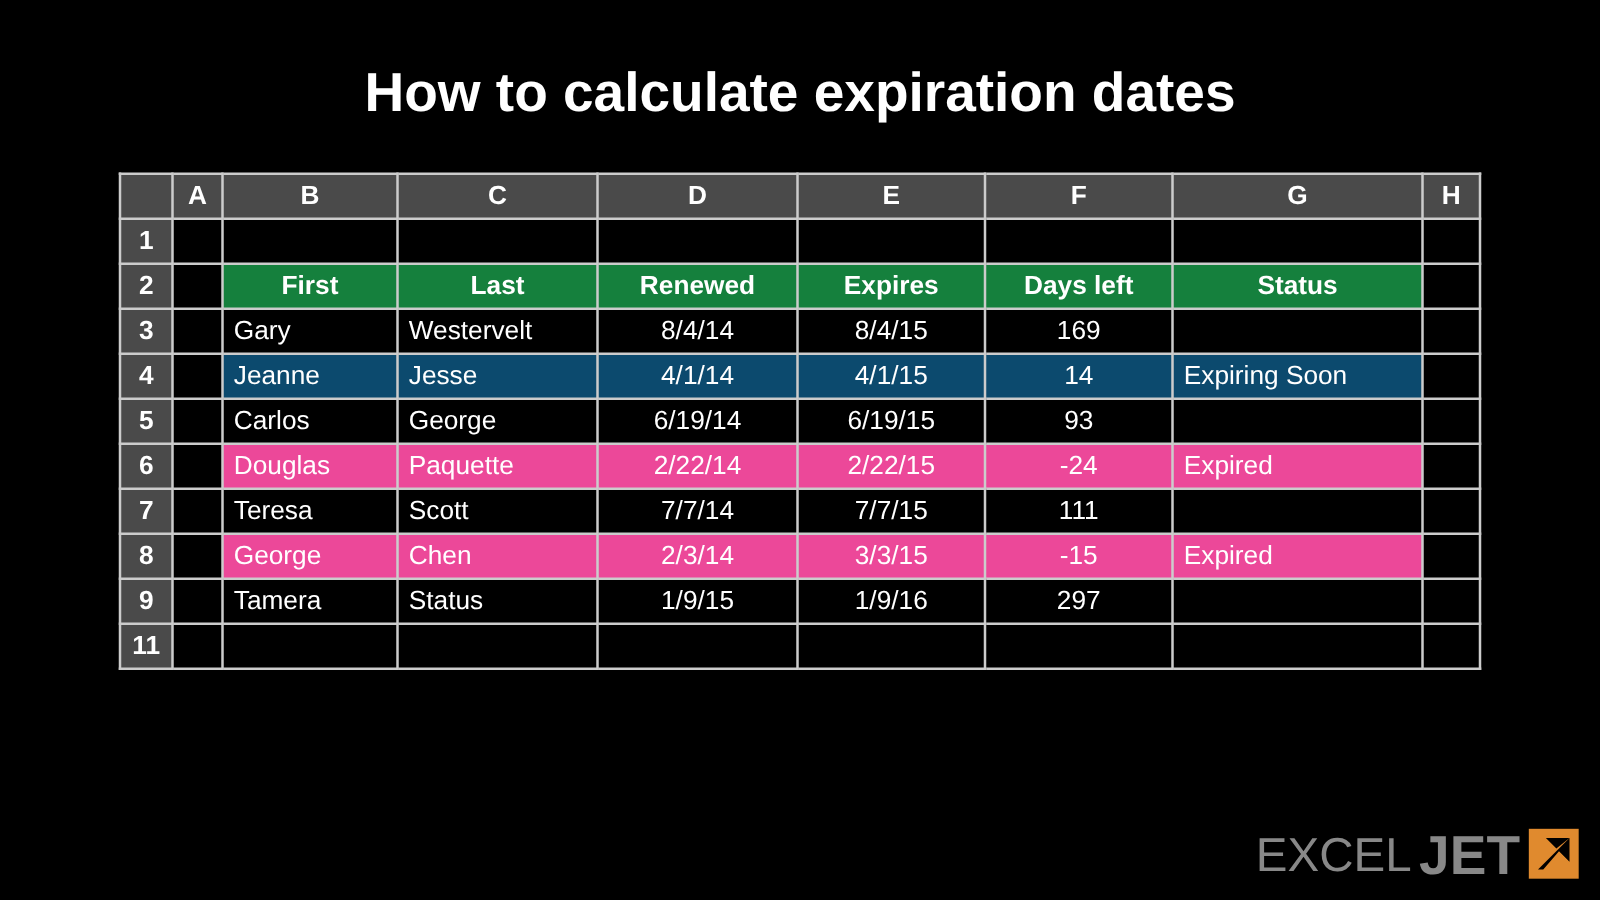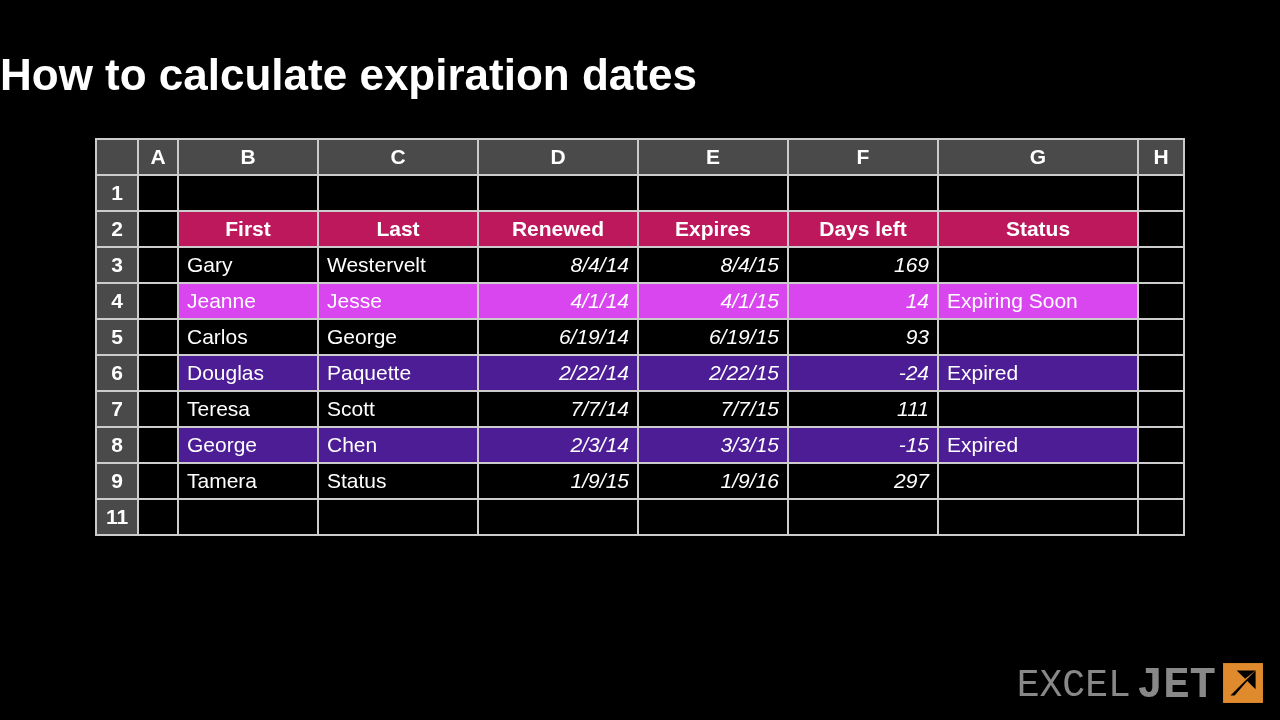--- a/index.html
+++ b/index.html
@@ -6,21 +6,21 @@
   body {
     width: 1280px;
     height: 720px;
     background: #000;
     font-family: "Segoe UI", Arial, sans-serif;
     color: #fff;
     overflow: hidden;
     position: relative;
   }
   .title {
-    text-align: left;
+    text-align: center;
     font-size: 44px;
     font-weight: 700;
     margin-top: 50px;
     margin-bottom: 38px;
   }
   .sheet {
     margin: 0 auto;
     border-collapse: collapse;
     border: 2px solid #ccc;
   }
@@ -37,35 +37,35 @@
   .c-B { width: 140px; }
   .c-C { width: 160px; }
   .c-D { width: 160px; }
   .c-E { width: 150px; }
   .c-F { width: 150px; }
   .c-G { width: 200px; }
   .c-H { width: 46px; }
 
   .colhdr { background:#4a4a4a; text-align:center; font-weight:700; color:#fff; }
 
-  .hdr-blue { background:#be185d; color:#fff; text-align:center; font-weight:700; }
+  .hdr-blue { background:#15803d; color:#fff; text-align:center; font-weight:700; }
   .txt-l { text-align:left; }
-  .txt-r { text-align:right;font-style:italic; }
-
-  .row-soon td.data { background:#d946ef; }
-  .row-exp  td.data { background:#4c1d95; }
+  .txt-r { text-align:center; }
+
+  .row-soon td.data { background:#0c4a6e; }
+  .row-exp  td.data { background:#ec4899; }
 
   .logo {
     position:absolute;
     right: 16px;
     bottom: 10px;
     display:flex;
     align-items:center;
     gap:6px;
-    font-family: Liberation Mono, monospace;
+    font-family: Liberation Sans, sans-serif;
   }
   .logo .t1 { font-size:38px; font-weight:400; color:#888; letter-spacing:0px; }
   .logo .t2 { font-size:44px; font-weight:700; color:#888; letter-spacing:0px; }
   .logo svg { width:42px; height:42px; }
 </style>
 </head>
 <body>
 
 <div class="title">How to calculate expiration dates</div>
 

